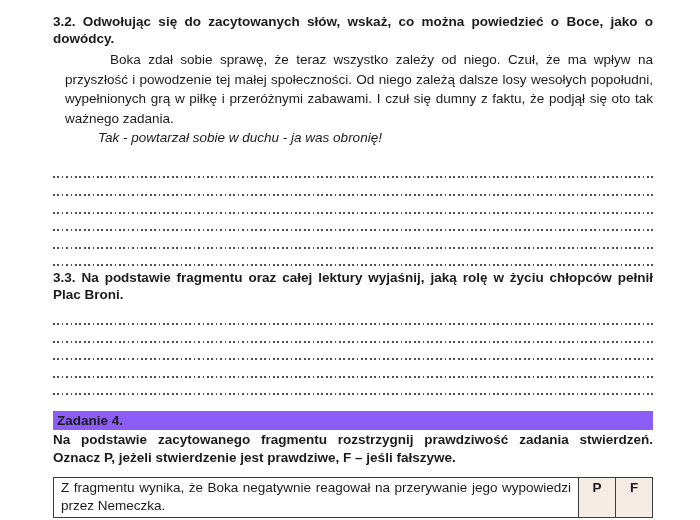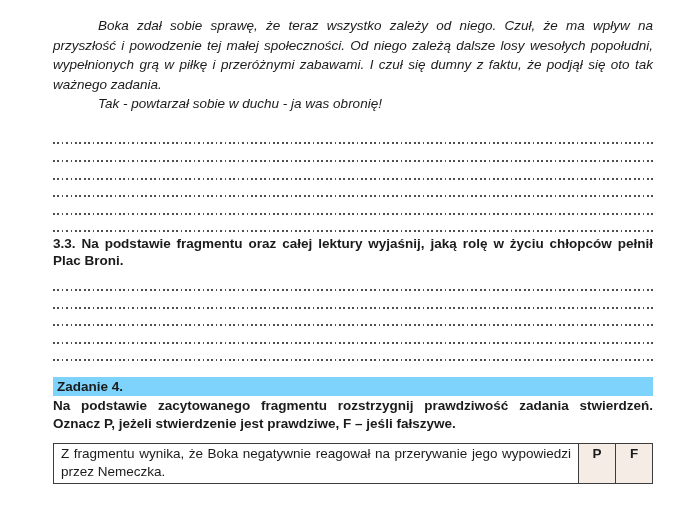--- a/index.html
+++ b/index.html
@@ -14,26 +14,25 @@
     padding:13px 47px 0 53px;
   }
   .heading {
     font-weight:bold;
     font-size:13.5px;
     line-height:17px;
     text-align:justify;
     margin:0;
   }
   .quote {
-    font-style:italic;
     font-size:13.5px;
     line-height:19.5px;
     text-align:justify;
     text-indent:45px;
-    margin:3px 0 0 0;
+    margin:3px 0 0 12px;
   }
   .quote-line {
     font-style:italic;
     font-size:13.5px;
     line-height:19px;
     margin:0 0 11px 45px;
   }
   .answer-block { margin-top:14px; }
   .answer-block.tight { margin-top:5px; }
   .dotline {
@@ -79,20 +78,21 @@
     text-align:center;
     font-weight:bold;
     padding:1px 0 2px 0;
   }
 </style>
 </head>
 <body>
 
 <div class="page">
 
+  <p class="heading">3.2. Odwołując się do zacytowanych słów, wskaż, co można powiedzieć o Boce, jako o dowódcy.</p>
 
   <p class="quote">Boka zdał sobie sprawę, że teraz wszystko zależy od niego. Czuł, że ma wpływ na przyszłość i powodzenie tej małej społeczności. Od niego zależą dalsze losy wesołych popołudni, wypełnionych grą w piłkę i przeróżnymi zabawami. I czuł się dumny z faktu, że podjął się oto tak ważnego zadania.</p>
   <p class="quote-line">Tak - powtarzał sobie w duchu - ja was obronię!</p>
 
   <div class="answer-block">
       <div class="dotline"></div>
       <div class="dotline"></div>
       <div class="dotline"></div>
       <div class="dotline"></div>
       <div class="dotline"></div>
@@ -102,21 +102,21 @@
   <p class="heading section-33">3.3. Na podstawie fragmentu oraz całej lektury wyjaśnij, jaką rolę w życiu chłopców pełnił Plac Broni.</p>
 
   <div class="answer-block tight">
       <div class="dotline"></div>
       <div class="dotline"></div>
       <div class="dotline"></div>
       <div class="dotline"></div>
       <div class="dotline"></div>
     </div>
 
-  <div class="task-header" style="background: #7dd3fc;">Zadanie 4.</div>
+  <div class="task-header" style="background: #8b5cf6;">Zadanie 4.</div>
 
   <p class="task-instruction">Na podstawie zacytowanego fragmentu rozstrzygnij prawdziwość zadania stwierdzeń. Oznacz P, jeżeli stwierdzenie jest prawdziwe, F – jeśli fałszywe.</p>
 
   <table class="pf-table">
     <tbody>
       <tr>
         <td class="statement">Z fragmentu wynika, że Boka negatywnie reagował na przerywanie jego wypowiedzi przez Nemeczka.</td>
         <td class="pf" style="background: rgb(245, 236, 230);">P</td>
         <td class="pf" style="background: rgb(245, 236, 230);">F</td>
       </tr>

